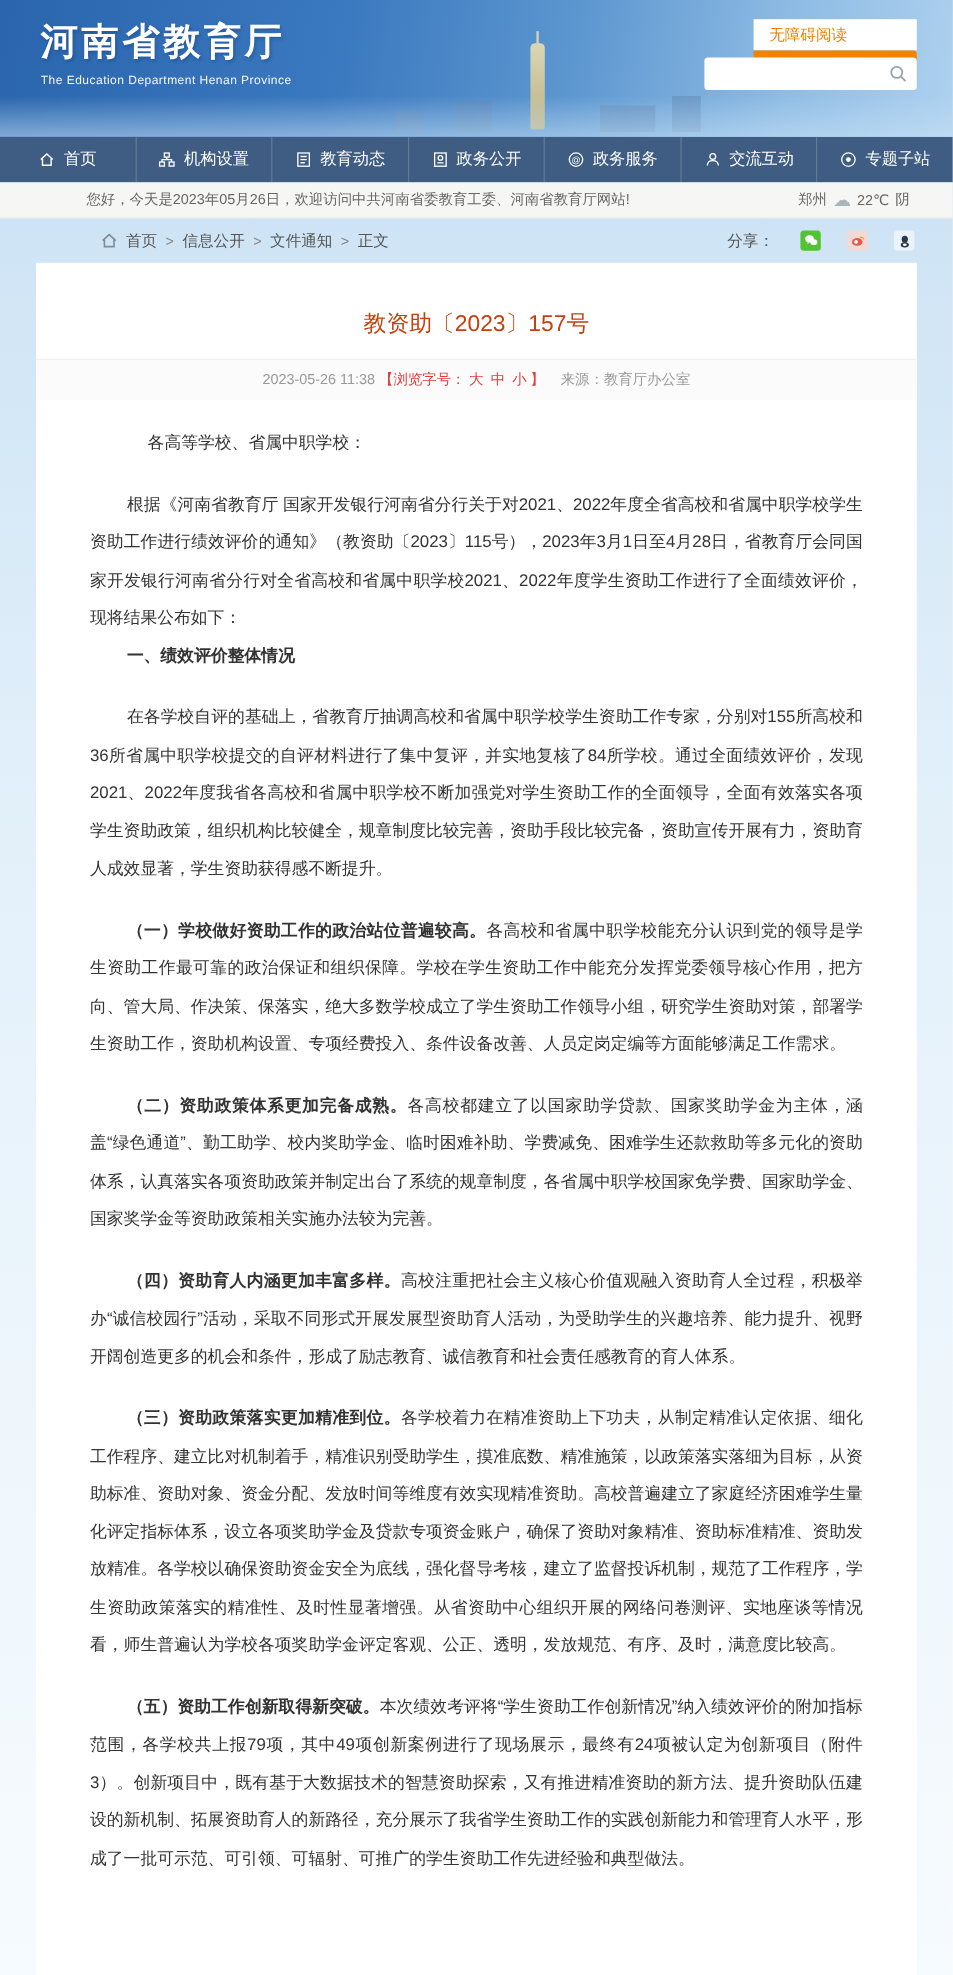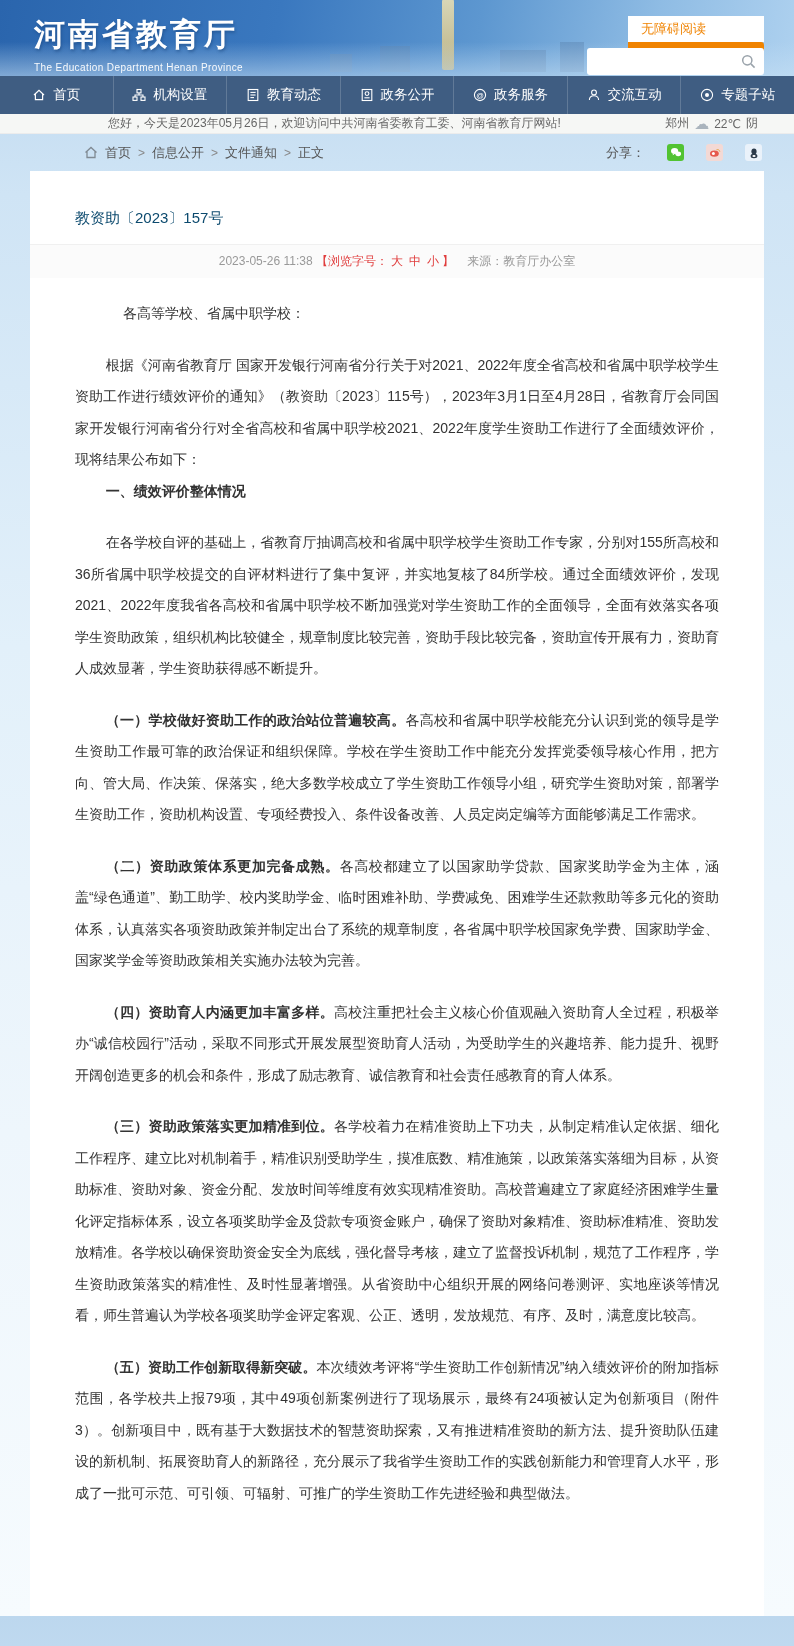--- a/index.html
+++ b/index.html
@@ -3,21 +3,21 @@
 <meta charset="utf-8">
 <style>
   * { margin:0; padding:0; box-sizing:border-box; }
   html,body { width:794px; }
   body {
     font-family:"Liberation Sans","DejaVu Sans",sans-serif;
     background:linear-gradient(180deg,#bcd7ee 0%,#cfe4f5 12%,#e2f0fa 40%,#eef6fc 70%,#f6fbfe 100%);
     color:#333; font-size:14px;
   }
   
-  .banner { position:relative; height:76px; overflow:hidden;
+  .banner { position:relative; height:114px; overflow:hidden;
     background:linear-gradient(100deg,#2a65ad 0%,#3a78bf 35%,#5d97d0 60%,#8fbce4 82%,#aed1ef 100%); }
   .banner:after { content:""; position:absolute; left:0; right:0; bottom:0; height:34px;
     background:linear-gradient(180deg,rgba(255,255,255,0) 0%,rgba(200,225,245,.55) 100%); }
   .skyline { position:absolute; bottom:0; left:0; right:0; height:60px; }
   .tower { position:absolute; left:442px; bottom:6px; width:12px; height:72px;
     background:linear-gradient(180deg,#f0e3b4,#cdb878); border-radius:4px 4px 2px 2px; opacity:.85; }
   .tower:before { content:""; position:absolute; top:-10px; left:5px; width:2px; height:12px; background:#e8dcae; }
   .bldg { position:absolute; bottom:4px; background:rgba(90,130,175,.45); }
   .b1 { left:380px; width:30px; height:26px; } .b2 { left:500px; width:46px; height:22px; }
   .b3 { left:560px; width:24px; height:30px; } .b4 { left:330px; width:22px; height:18px; }
@@ -31,39 +31,39 @@
   .search-box { position:absolute; right:30px; top:48px; width:177px; height:27px; background:#fff;
     border-radius:3px; display:flex; align-items:center; justify-content:flex-end; z-index:3; }
   .search-box input { border:none; outline:none; flex:1; height:100%; padding:0 6px 0 10px; font-size:12px; background:transparent; }
   
   .nav { height:38px; background:#3f5d82; display:flex; }
   .nav-item { flex:1; display:flex; align-items:center; justify-content:center; gap:7px;
     color:#fff; font-size:13.5px; cursor:pointer; border-left:1px solid rgba(255,255,255,.18); }
   .nav-item:first-child { border-left:none; }
   .nav-item svg { display:block; }
   
-  .infobar { height:20px; background:#f6f7f5; border-bottom:1px solid #ececec;
+  .infobar { height:30px; background:#f6f7f5; border-bottom:1px solid #ececec;
     display:flex; align-items:center; justify-content:space-between;
-    padding:0 36px 0 108px; font-size:12px; color:#666;text-align:right; }
+    padding:0 36px 0 72px; font-size:12px; color:#666;text-align:right; }
   .weather { display:flex; align-items:center; gap:5px; color:#666; }
   .cloud { color:#aab4bd; font-size:15px; }
   
   .crumbrow { height:37px; display:flex; align-items:center; justify-content:space-between;
     padding:0 32px 0 84px; font-size:13px; color:#555; }
   .crumbs { display:flex; align-items:center; gap:7px; }
   .crumbs .sep { color:#888; font-size:12px; }
   .crumb { cursor:pointer; }
   .share { display:flex; align-items:center; gap:22px; }
   .share-ic { width:17px; height:17px; border-radius:3px; display:flex; align-items:center; justify-content:center; cursor:pointer; }
   .ic-wechat { background:#52c332; } .ic-weibo { background:#f3d9d5; } .ic-qq { background:#eaf2fa; }
   
   .card { margin:0 30px; background:#fff; padding:26px 0 10px; min-height:1445px; }
   .card-inner { padding:0 45px; }
   .title { text-align:center; font-size:19px; font-weight:bold; color:#333; line-height:1.85; padding:0 20px; }
-  .doc-number { font-size:15px; color:#0c4a6e; margin:12px 0 16px; }
+  .doc-number { text-align:center; font-size:19px; color:#c2410c; margin:12px 0 16px; }
   .meta { border-top:1px solid #f0f0f0; background:#fbfbfb; padding:8px 0; text-align:center;
     font-size:12px; color:#999; }
   .meta .red { color:#e03c3c; }
   .meta .fs-opt { color:#e03c3c; margin:0 3px; cursor:pointer; }
   .meta .src { margin-left:10px; }
   
   .body { margin-top:20px; font-size:14px; line-height:2.25; text-align:justify; color:#333; }
   .para { text-indent:2.2em; }
   .para.salutation { text-indent:0;margin-left:48px; }
   .para.heading { font-weight:bold; }

